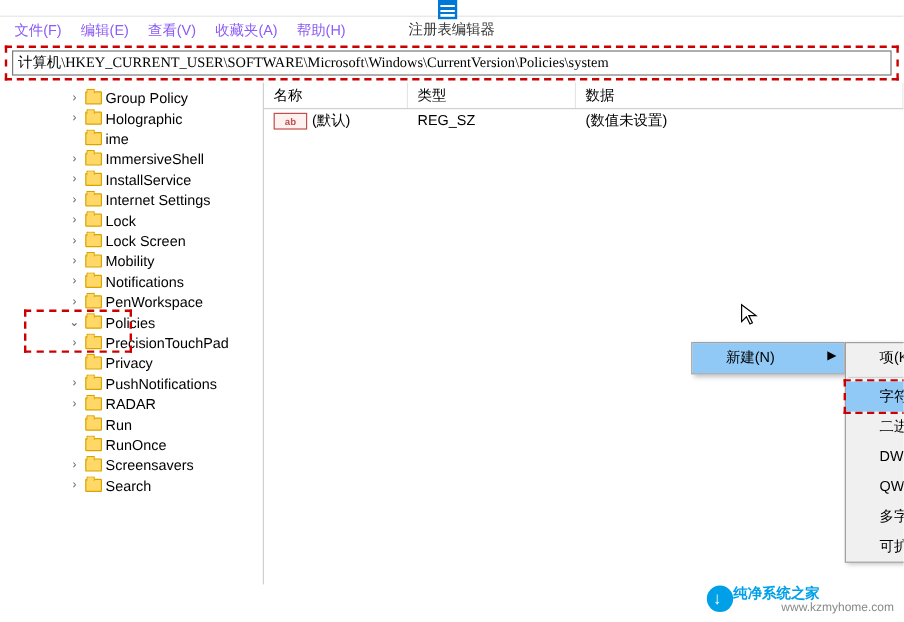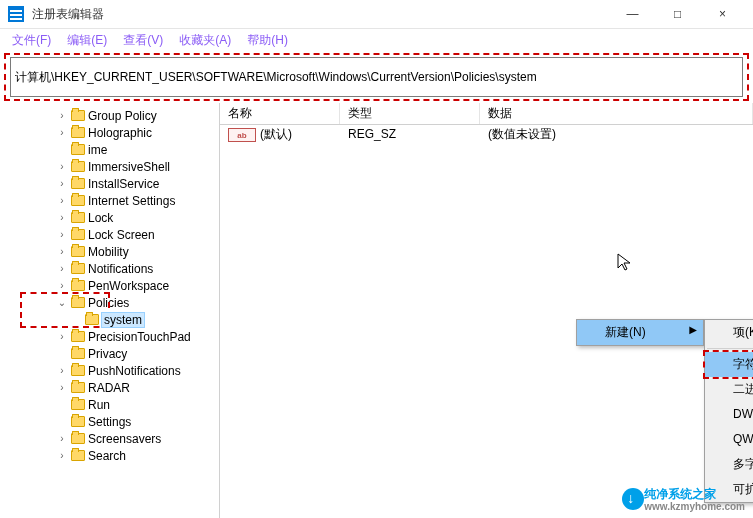--- a/index.html
+++ b/index.html
@@ -1,29 +1,29 @@
 <!DOCTYPE html>
 <html><head>
 <meta charset="utf-8">
 <style>
 * { margin: 0; padding: 0; box-sizing: border-box; font-family: "Microsoft YaHei", "SimSun", sans-serif; font-size: 12px; }
 body { background: #fff; width: 753px; height: 518px; overflow: hidden; position: relative; }
 
-.titlebar { height: 29px; display: flex; align-items: center; padding: 0 8px; background: #fff; border-bottom: 1px solid #e5e5e5; }
+.titlebar { height: 14px; display: flex; align-items: center; padding: 0 8px; background: #fff; border-bottom: 1px solid #e5e5e5; flex-direction: column; }
 .app-icon { width: 16px; height: 16px; background: #0078d7; margin-right: 8px; display: inline-block; }
 .app-icon::before { content: ""; display: block; width: 12px; height: 12px; margin: 2px; background: repeating-linear-gradient(0deg,#fff 0 2px,#0078d7 2px 4px); }
 .title-text { flex: 1; color: #333; }
 .win-controls { display: flex; }
 .win-btn { width: 45px; height: 30px; display: flex; align-items: center; justify-content: center; color: #333; }
 
 .menubar { height: 22px; display: flex; align-items: center; padding: 0 4px; }
 .menu-item { padding: 2px 8px; color: #8b5cf6; }
 
 .address-row { border: 2px dashed #cc0000; margin: 2px 4px; padding: 2px 4px; background: #fff; }
-.address-input { width: 100%; border: 1px solid #7a7a7a; padding: 12px 4px; font-size: 12px; }
+.address-input { width: 100%; border: 1px solid #7a7a7a; padding: 2px 4px; font-size: 12px; font-family: Liberation Serif, serif; }
 
 .main { display: flex; height: calc(518px - 30px - 22px - 26px - 22px); }
 .tree-panel { width: 220px; border-right: 1px solid #d0d0d0; overflow: hidden; padding-top: 4px; position: relative; }
 .tree-row { display: flex; align-items: center; height: 17px; padding-left: 0; white-space: nowrap; }
 .tree-row .indent { display: inline-block; }
 .chevron { width: 12px; display: inline-block; text-align: center; color: #666; font-size: 10px; }
 .folder { width: 14px; height: 11px; background: #ffd867; border: 1px solid #d9a400; border-radius: 1px; display: inline-block; margin: 0 3px; position: relative; }
 .folder::before { content: ""; position: absolute; top: -3px; left: 0; width: 5px; height: 3px; background: #ffd867; border: 1px solid #d9a400; border-bottom: none; border-radius: 1px 1px 0 0; }
 .tree-label { color: #000; }
 .tree-row.selected { position: relative; }
@@ -48,21 +48,21 @@
 .context-menu.sub2 { left: 484px; top: 216px; width: 180px; }
 .cm-red { border: 2px dashed #cc0000; margin: -2px; }
 .cm-sep { height: 1px; background: #d0d0d0; margin: 3px 2px; }
 
 .cursor { position: absolute; left: 616px; top: 252px; pointer-events: none; }
 
 .watermark { position: absolute; right: 8px; bottom: 6px; display: flex; align-items: center; gap: 0; }
 .wm-icon { width: 22px; height: 22px; border-radius: 50%; background: #00a0e9; position: relative; }
 .wm-icon::after { content: "↓"; color: #fff; font-weight: bold; position: absolute; left: 5px; top: 2px; font-size: 14px; }
 .wm-text { color: #00a0e9; font-size: 14px; font-weight: bold; line-height: 1.1; }
-.wm-text small { display: block; font-size: 10px; color: #888; font-weight: bold; }
+.wm-text small { display: block; font-size: 10px; color: #888; font-weight: normal; margin-left: 40px; }
 </style>
 </head>
 <body>
 
 <div class="titlebar">
   <span class="app-icon"></span>
   <span class="title-text">注册表编辑器</span>
   <div class="win-controls">
     <div class="win-btn">—</div>
     <div class="win-btn">□</div>
@@ -150,26 +150,20 @@
         <span class="folder"></span>
         <span class="tree-label">PenWorkspace</span>
       </div>
       <div class="tree-row">
         <span class="indent" style="width: 56px;"></span>
         <span class="chevron">⌄</span>
         <span class="folder"></span>
         <span class="tree-label">Policies</span>
       </div>
       <div class="policies-hl" style="left: 20px; top: 189px; width: 90px; height: 36px;"></div>
-      <div class="tree-row selected">
-        <span class="indent" style="width: 70px;"></span>
-        <span class="chevron"></span>
-        <span class="folder"></span>
-        <span class="tree-label">system</span>
-      </div>
       <div class="tree-row">
         <span class="indent" style="width: 56px;"></span>
         <span class="chevron">›</span>
         <span class="folder"></span>
         <span class="tree-label">PrecisionTouchPad</span>
       </div>
       <div class="tree-row">
         <span class="indent" style="width: 56px;"></span>
         <span class="chevron"></span>
         <span class="folder"></span>
@@ -190,21 +184,21 @@
       <div class="tree-row">
         <span class="indent" style="width: 56px;"></span>
         <span class="chevron"></span>
         <span class="folder"></span>
         <span class="tree-label">Run</span>
       </div>
       <div class="tree-row">
         <span class="indent" style="width: 56px;"></span>
         <span class="chevron"></span>
         <span class="folder"></span>
-        <span class="tree-label">Settings</span>
+        <span class="tree-label">RunOnce</span>
       </div>
       <div class="tree-row">
         <span class="indent" style="width: 56px;"></span>
         <span class="chevron">›</span>
         <span class="folder"></span>
         <span class="tree-label">Screensavers</span>
       </div>
       <div class="tree-row">
         <span class="indent" style="width: 56px;"></span>
         <span class="chevron">›</span>

